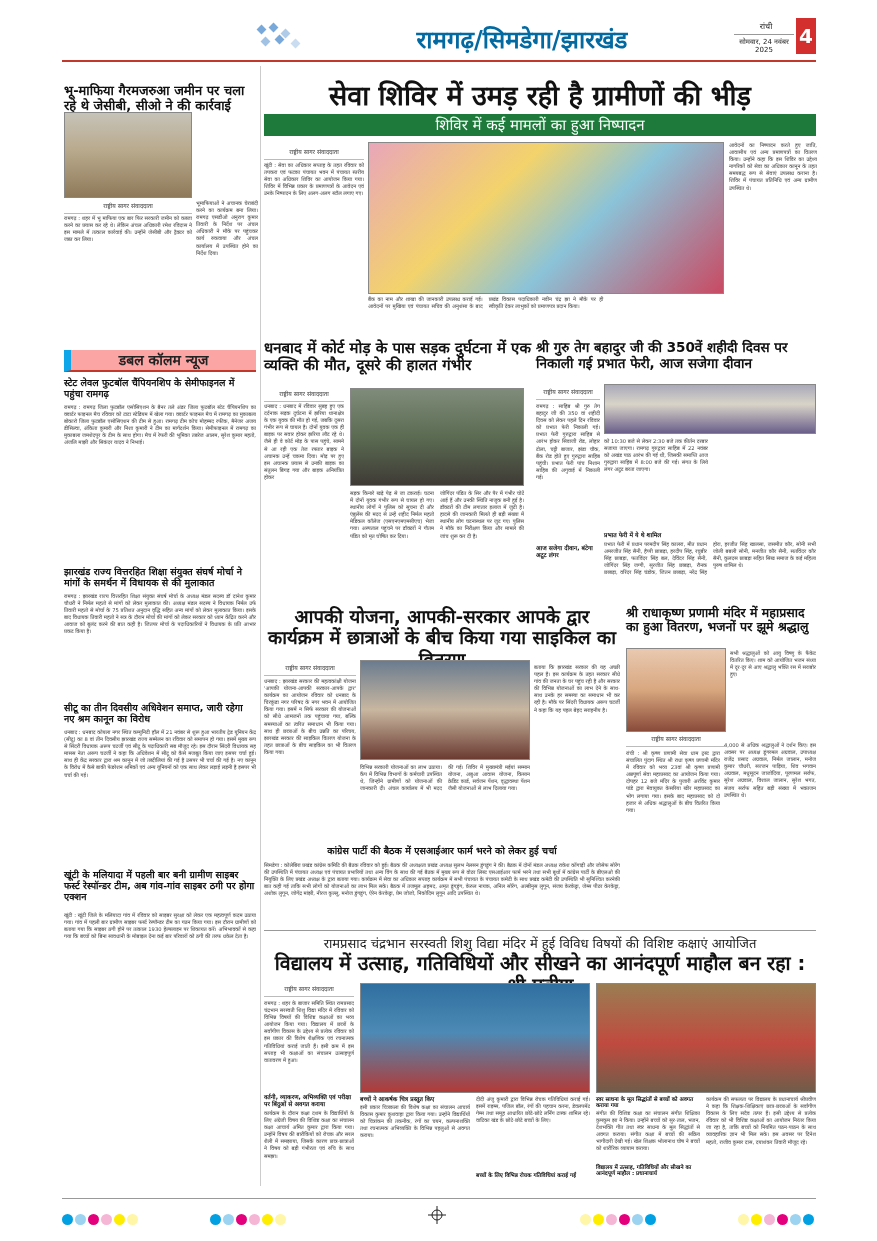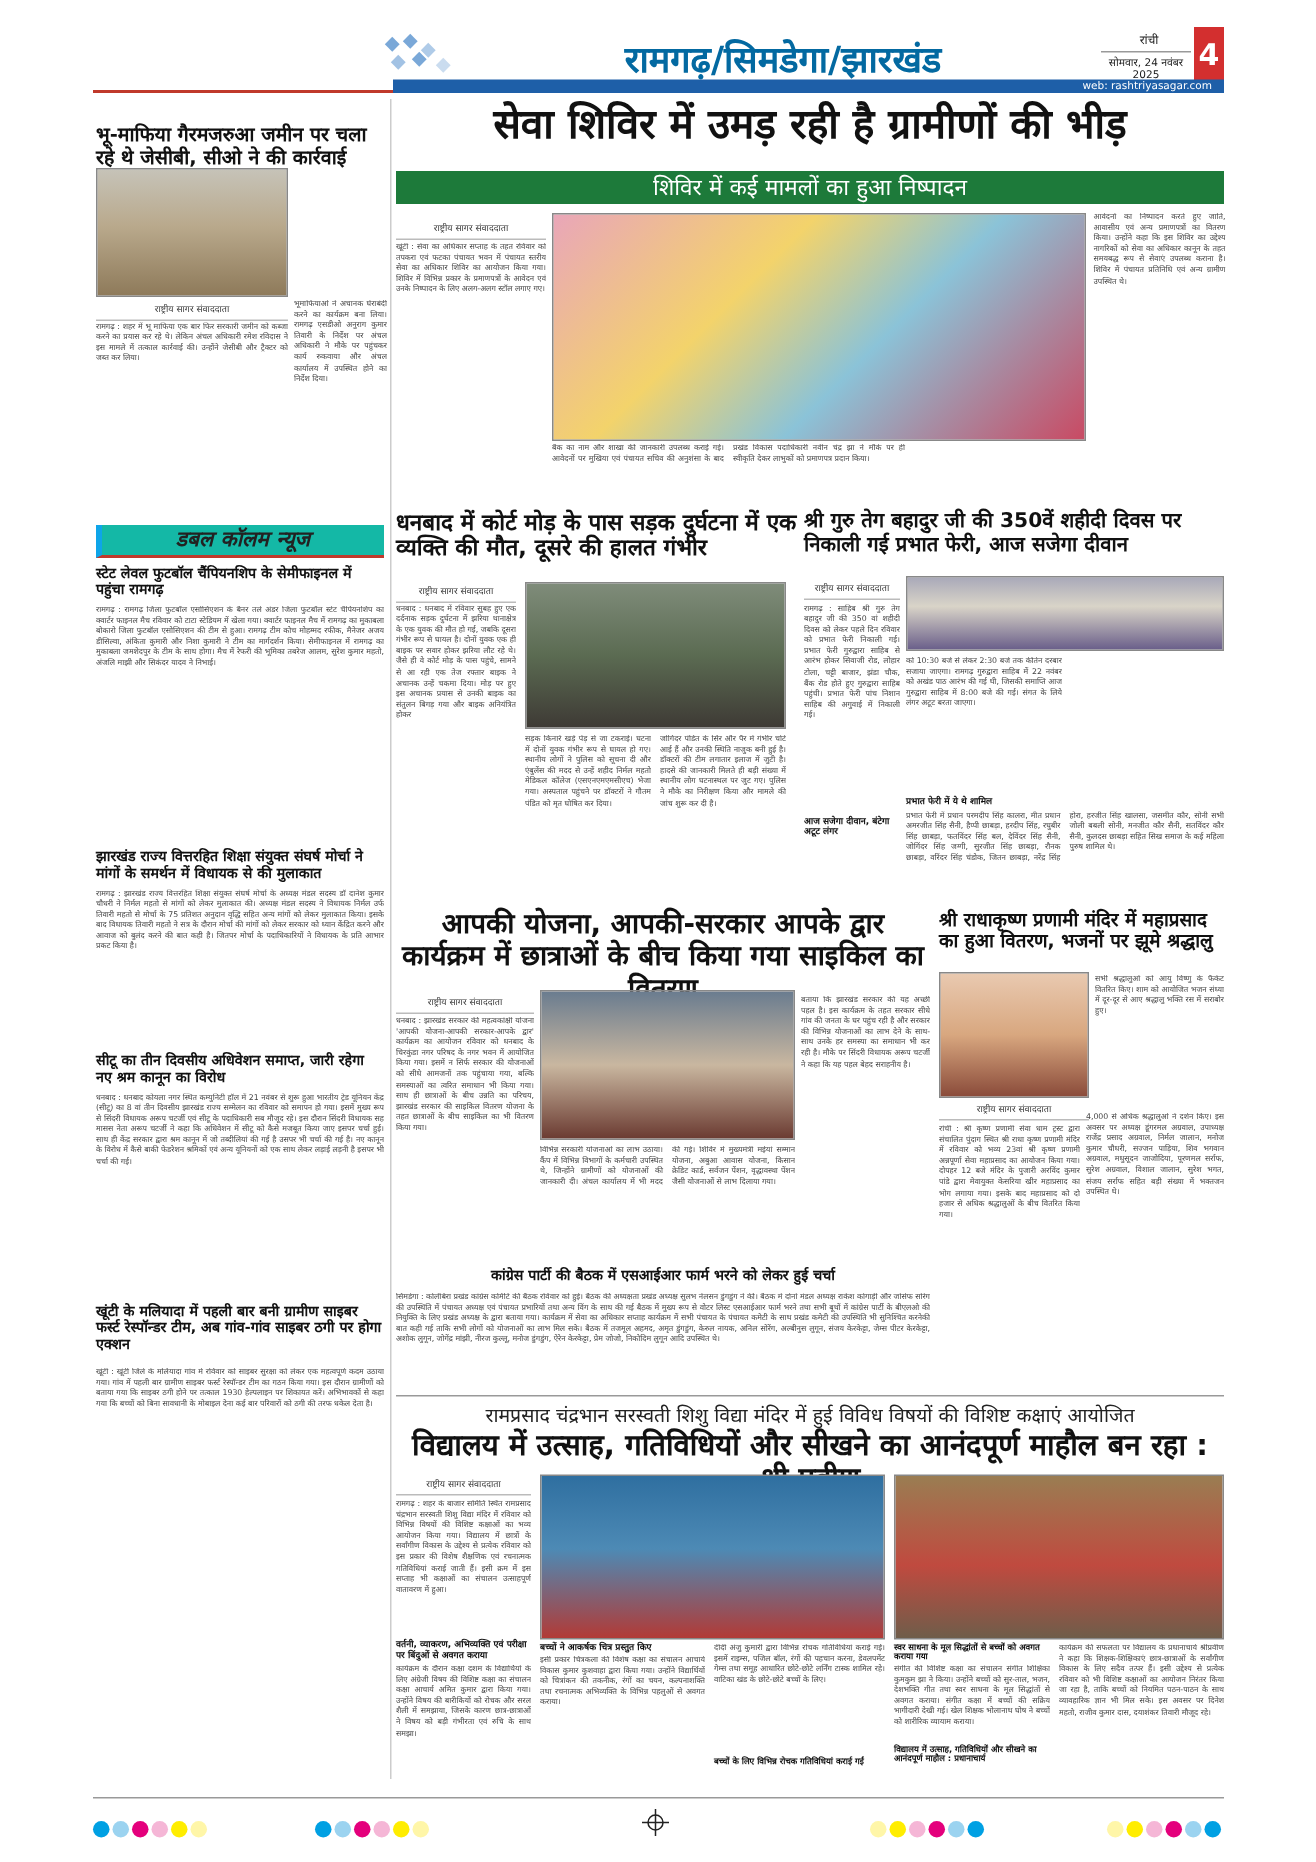--- a/index.html
+++ b/index.html
@@ -15,21 +15,21 @@
   #date { left: 672px; top: 16px; width: 60px; text-align: center; font-size: 7px; border-top: 1px solid #999; padding-top: 2px; }
   #pageno { left: 734px; top: 0; width: 20px; height: 36px; background: #d32f2f; color: #fff; font-weight: bold; font-size: 20px; display: flex; align-items: center; justify-content: center; }
   #webbar { left: 200px; top: 35px; width: 554px; height: 9px; background: #1e5fa8; color: #fff; font-size: 7px; text-align: right; padding-right: 8px; line-height: 9px; }
   
   .hl { font-weight: bold; color: #111; line-height: 1.15; }
   .body { font-size: 5.2px; line-height: 7.1px; color: #444; text-align: justify; }
   .byline { font-size: 6px; color: #333; text-align: center; border-bottom: 1px solid #bbb; padding-bottom: 3px; }
   .photo { border: 1px solid #888; }
   .rule { background: #999; height: 1px; }
   .green-band { background: #1d7a3a; color: #fff; text-align: center; font-size: 15px; }
-  .section-head { background: #14b8a6; border-left: 4px solid #0ea5e9; border-bottom: 2px solid #c0392b; font-size: 14px; font-weight: bold; text-align: center; font-style: italic; }
+  .section-head { background: #fca5a5; border-left: 7px solid #0ea5e9; border-bottom: 2px solid #c0392b; font-size: 14px; font-weight: bold; text-align: center; }
   .dot { display: inline-block; width: 11px; height: 11px; border-radius: 50%; margin-right: 2px; }
   
   .ph-field { background: linear-gradient(180deg,#c6c3b8 0%,#b9a98c 45%,#8e7a5a 100%); }
   .ph-stage { background: linear-gradient(135deg,#e9a6b9 0%,#f3d36b 35%,#8bc3d8 60%,#c94a63 100%); }
   .ph-crowd { background: linear-gradient(180deg,#7f8c7a 0%,#5b6b52 50%,#3e3a35 100%); }
   .ph-gurdwara { background: linear-gradient(180deg,#a9a9b9 0%,#d9d4c8 40%,#6a5f8a 100%); }
   .ph-hall { background: linear-gradient(180deg,#6a7c8f 0%,#c9b7a0 50%,#6b3b32 100%); }
   .ph-temple { background: linear-gradient(180deg,#e9c9b0 0%,#d8a77f 50%,#8a4b3a 100%); }
   .ph-class { background: linear-gradient(180deg,#2f6fa0 0%,#4d8ab5 45%,#b23a36 100%); }
   .ph-kids { background: linear-gradient(180deg,#9a7d52 0%,#c04a3f 55%,#6f5d4a 100%); }
@@ -43,21 +43,20 @@
       <span style="left:18px;top:2px"></span>
       <span style="left:30px;top:8px;opacity:.6"></span>
     <span style="left:10px;top:16px;opacity:.7"></span>
       <span style="left:24px;top:14px"></span>
       <span style="left:40px;top:18px;opacity:.4"></span>
   </div>
   <div id="edition" class="abs">रामगढ़/सिमडेगा/झारखंड</div>
   <div id="city" class="abs">रांची</div>
   <div id="date" class="abs">सोमवार, 24 नवंबर 2025</div>
   <div id="pageno" class="abs">4</div>
-  <div id="webbar" class="abs">web: rashtriyasagar.com</div>
 </div>
 
 <div class="abs hl" style="left:64px;top:68px;width:192px;font-size:13px;margin-top:16px;">भू-माफिया गैरमजरुआ जमीन पर चला रहे थे जेसीबी, सीओ ने की कार्रवाई</div>
 <div class="abs photo ph-field" style="left:64px;top:112px;width:128px;height:86px;"></div>
 <div class="abs byline" style="left:64px;top:202px;width:128px;">राष्ट्रीय सागर संवाददाता</div>
 <div class="abs body" style="left:64px;top:215px;width:128px;height:118px;overflow:hidden;">रामगढ़ : शहर में भू माफिया एक बार फिर सरकारी जमीन को कब्जा करने का प्रयास कर रहे थे। लेकिन अंचल अधिकारी रमेश रविदास ने इस मामले में तत्काल कार्रवाई की। उन्होंने जेसीबी और ट्रैक्टर को जब्त कर लिया।</div>
 <div class="abs body" style="left:196px;top:200px;width:62px;height:133px;overflow:hidden;">भूमाफियाओं ने अचानक घेराबंदी करने का कार्यक्रम बना लिया। रामगढ़ एसडीओ अनुराग कुमार तिवारी के निर्देश पर अंचल अधिकारी ने मौके पर पहुंचकर कार्य रुकवाया और अंचल कार्यालय में उपस्थित होने का निर्देश दिया।</div>
 
 <div class="abs section-head" style="left:64px;top:350px;width:192px;height:22px;line-height:20px;">डबल कॉलम न्यूज</div>
 
@@ -68,21 +67,21 @@
 <div class="abs body" style="left:64px;top:593px;width:192px;height:108px;overflow:hidden;">रामगढ़ : झारखंड राज्य वित्तरहित शिक्षा संयुक्त संघर्ष मोर्चा के अध्यक्ष मंडल सदस्य डॉ दानेश कुमार चौधरी ने निर्मल महतो से मांगों को लेकर मुलाकात की। अध्यक्ष मंडल सदस्य ने विधायक निर्मल उर्फ तिवारी महतो से मोर्चा के 75 प्रतिशत अनुदान वृद्धि सहित अन्य मांगों को लेकर मुलाकात किया। इसके बाद विधायक तिवारी महतो ने सत्र के दौरान मोर्चा की मांगों को लेकर सरकार को ध्यान केंद्रित करने और आवाज को बुलंद करने की बात कही है। जितपर मोर्चा के पदाधिकारियों ने विधायक के प्रति आभार प्रकट किया है।</div>
 
 <div class="abs hl" style="left:64px;top:703px;width:192px;font-size:9.5px;">सीटू का तीन दिवसीय अधिवेशन समाप्त, जारी रहेगा नए श्रम कानून का विरोध</div>
 <div class="abs body" style="left:64px;top:729px;width:192px;height:134px;overflow:hidden;">धनबाद : धनबाद कोयला नगर स्थित कम्युनिटी हॉल में 21 नवंबर से शुरू हुआ भारतीय ट्रेड यूनियन केंद्र (सीटू) का 8 वां तीन दिवसीय झारखंड राज्य सम्मेलन का रविवार को समापन हो गया। इसमें मुख्य रूप से सिंदरी विधायक अरूप चटर्जी एवं सीटू के पदाधिकारी सब मौजूद रहे। इस दौरान सिंदरी विधायक सह मासस नेता अरूप चटर्जी ने कहा कि अधिवेशन में सीटू को कैसे मजबूत किया जाए इसपर चर्चा हुई। साथ ही केंद्र सरकार द्वारा श्रम कानून में जो तब्दीलियां की गई है उसपर भी चर्चा की गई है। नए कानून के विरोध में कैसे बाकी फेडरेशन श्रमिकों एवं अन्य यूनियनों को एक साथ लेकर लड़ाई लड़नी है इसपर भी चर्चा की गई।</div>
 
 <div class="abs hl" style="left:64px;top:870px;width:192px;font-size:9.5px;">खूंटी के मलियादा में पहली बार बनी ग्रामीण साइबर फर्स्ट रेस्पॉन्डर टीम, अब गांव-गांव साइबर ठगी पर होगा एक्शन</div>
 <div class="abs body" style="left:64px;top:912px;width:192px;height:275px;overflow:hidden;">खूंटी : खूंटी जिले के मलियादा गांव में रविवार को साइबर सुरक्षा को लेकर एक महत्वपूर्ण कदम उठाया गया। गांव में पहली बार ग्रामीण साइबर फर्स्ट रेस्पॉन्डर टीम का गठन किया गया। इस दौरान ग्रामीणों को बताया गया कि साइबर ठगी होने पर तत्काल 1930 हेल्पलाइन पर शिकायत करें। अभिभावकों से कहा गया कि बच्चों को बिना सावधानी के मोबाइल देना कई बार परिवारों को ठगी की तरफ धकेल देता है।</div>
 
 <div class="abs" style="left:260px;top:66px;width:1px;height:1120px;background:#ccc;"></div>
 
-<div class="abs hl" style="left:264px;top:68px;width:552px;font-size:27px;text-align:center;">सेवा शिविर में उमड़ रही है ग्रामीणों की भीड़</div>
+<div class="abs hl" style="left:264px;top:80px;width:552px;font-size:27px;text-align:center;">सेवा शिविर में उमड़ रही है ग्रामीणों की भीड़</div>
 <div class="abs green-band" style="left:264px;top:114px;width:552px;height:22px;line-height:22px;">शिविर में कई मामलों का हुआ निष्पादन</div>
 <div class="abs byline" style="left:264px;top:148px;width:100px;">राष्ट्रीय सागर संवाददाता</div>
 <div class="abs body" style="left:264px;top:162px;width:100px;height:160px;overflow:hidden;">खूंटी : सेवा का अधिकार सप्ताह के तहत रविवार को तपकरा एवं फटका पंचायत भवन में पंचायत स्तरीय सेवा का अधिकार शिविर का आयोजन किया गया। शिविर में विभिन्न प्रकार के प्रमाणपत्रों के आवेदन एवं उनके निष्पादन के लिए अलग-अलग स्टॉल लगाए गए।</div>
 <div class="abs photo ph-stage" style="left:368px;top:142px;width:356px;height:152px;"></div>
 <div class="abs body" style="left:368px;top:296px;width:356px;height:30px;overflow:hidden;column-count:3;column-gap:6px;">बैंक का नाम और शाखा की जानकारी उपलब्ध कराई गई। आवेदनों पर मुखिया एवं पंचायत सचिव की अनुशंसा के बाद प्रखंड विकास पदाधिकारी नवीन चंद्र झा ने मौके पर ही स्वीकृति देकर लाभुकों को प्रमाणपत्र प्रदान किया।</div>
 <div class="abs body" style="left:729px;top:142px;width:88px;height:186px;overflow:hidden;">आवेदनों का निष्पादन करते हुए जाति, आवासीय एवं अन्य प्रमाणपत्रों का वितरण किया। उन्होंने कहा कि इस शिविर का उद्देश्य नागरिकों को सेवा का अधिकार कानून के तहत समयबद्ध रूप से सेवाएं उपलब्ध कराना है। शिविर में पंचायत प्रतिनिधि एवं अन्य ग्रामीण उपस्थित थे।</div>
 
 <div class="abs hl" style="left:264px;top:340px;width:270px;font-size:15px;">धनबाद में कोर्ट मोड़ के पास सड़क दुर्घटना में एक व्यक्ति की मौत, दूसरे की हालत गंभीर</div>
 <div class="abs byline" style="left:264px;top:390px;width:80px;">राष्ट्रीय सागर संवाददाता</div>
 <div class="abs body" style="left:264px;top:403px;width:80px;height:190px;overflow:hidden;">धनबाद : धनबाद में रविवार सुबह हुए एक दर्दनाक सड़क दुर्घटना में झरिया थानाक्षेत्र के एक युवक की मौत हो गई, जबकि दूसरा गंभीर रूप से घायल है। दोनों युवक एक ही बाइक पर सवार होकर झरिया लौट रहे थे। जैसे ही वे कोर्ट मोड़ के पास पहुंचे, सामने से आ रही एक तेज रफ्तार बाइक ने अचानक उन्हें चकमा दिया। मोड़ पर हुए इस अचानक प्रयास से उनकी बाइक का संतुलन बिगड़ गया और बाइक अनियंत्रित होकर</div>

